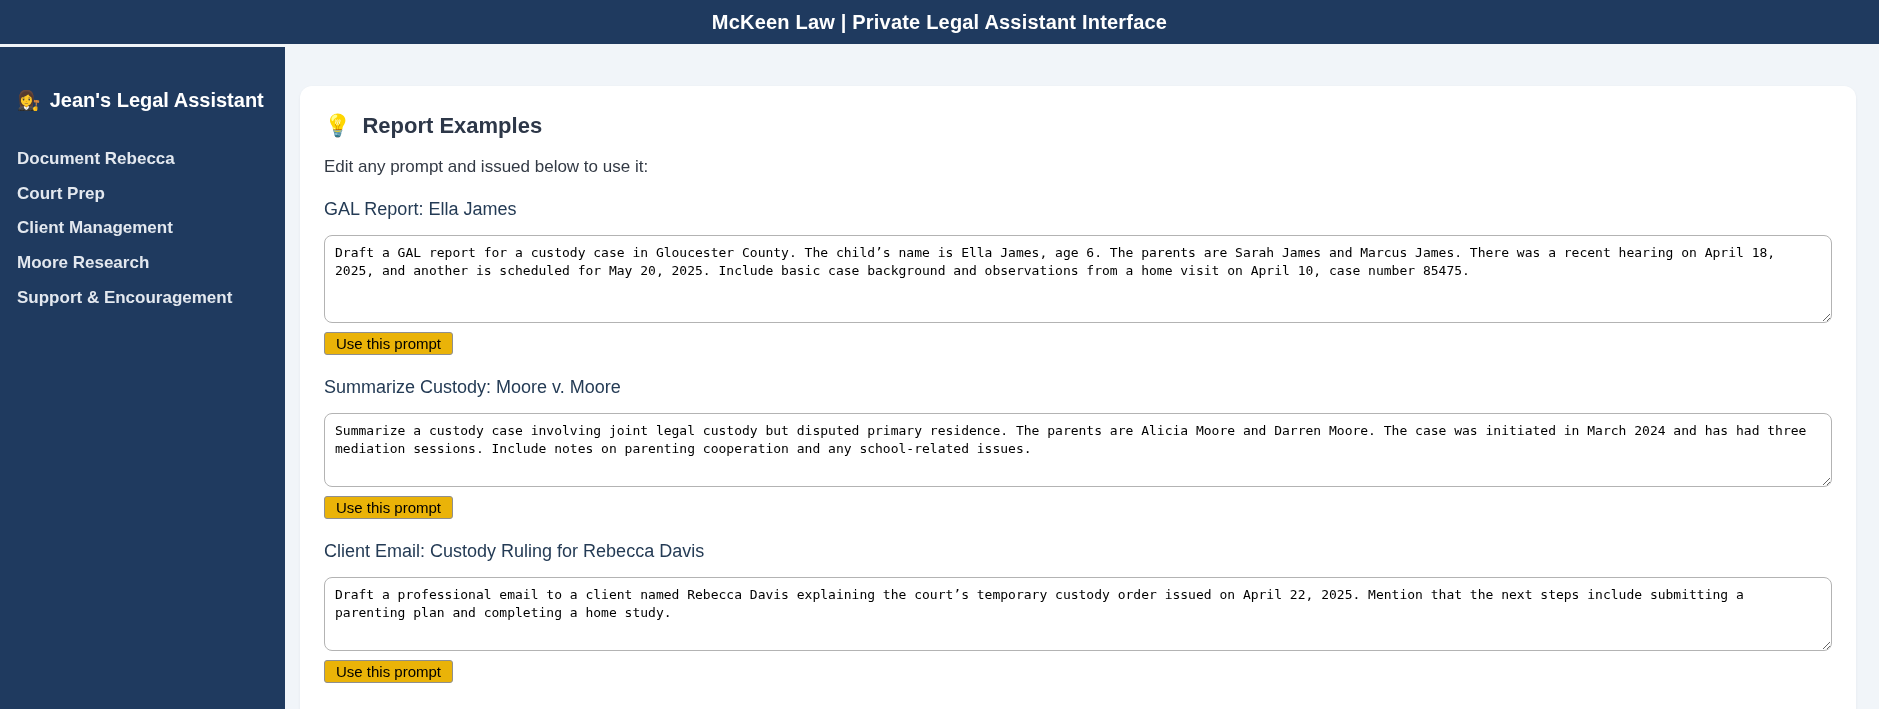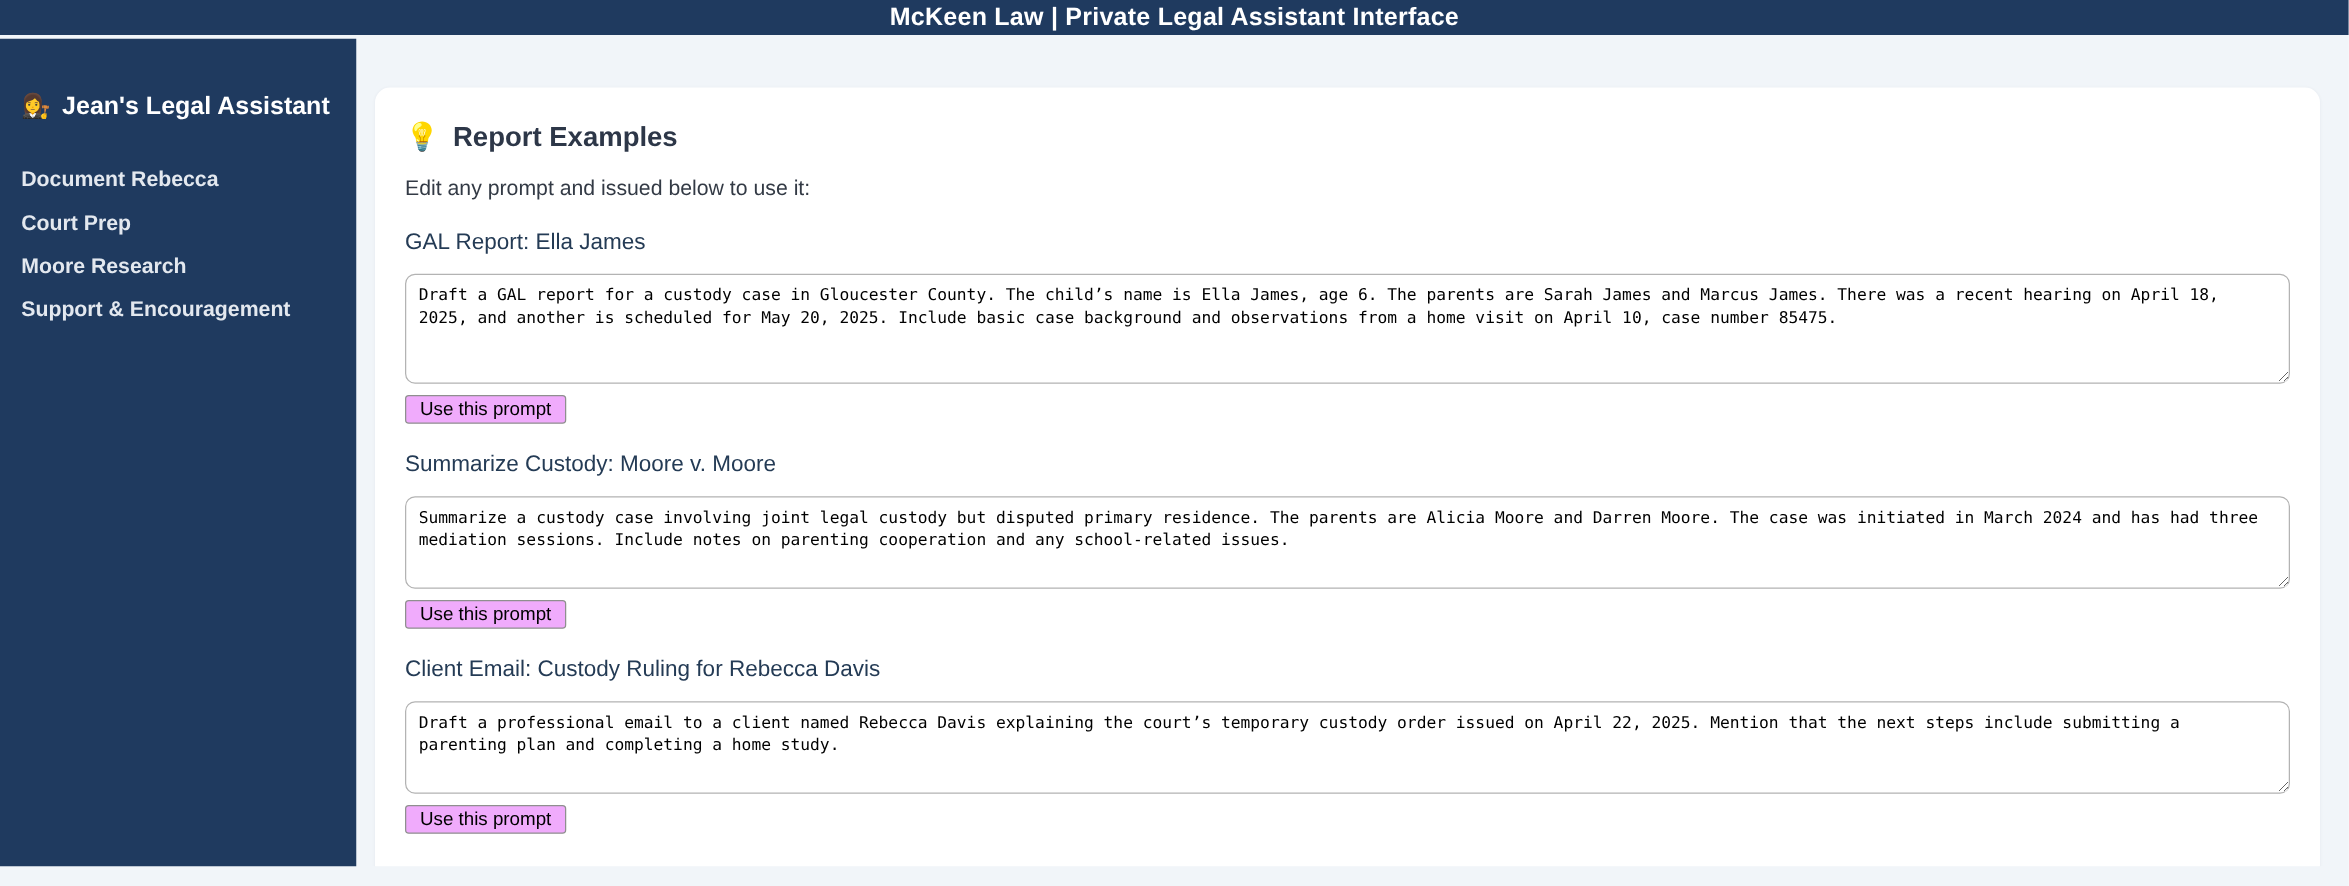--- a/index.html
+++ b/index.html
@@ -4,21 +4,21 @@
 <style>
   html,body{margin:0;padding:0}
   body{
     width:1879px;height:709px;overflow:hidden;
     background:#f1f5f9;
     font-family:"Liberation Sans",sans-serif;
     -webkit-font-smoothing:antialiased;
   }
   
   .topbar{
-    height:28px;background:#1f3a5f;
+    height:44px;background:#1f3a5f;
     display:flex;align-items:center;justify-content:center;
     color:#ffffff;font-weight:bold;font-size:20px;letter-spacing:.2px;
   }
   .layout{display:flex;margin-top:3px;height:662px}
   
   .sidebar{
     width:285px;flex-shrink:0;background:#1f3a5f;
     box-sizing:border-box;padding:42px 16px 0 17px;color:#fff;
   }
   .sidebar-title{
@@ -50,21 +50,21 @@
     display:block;width:100%;box-sizing:border-box;margin-top:15px;
     font-family:"DejaVu Sans Mono","Liberation Mono",monospace;
     font-size:13px;line-height:1.38;color:#000;
     padding:8px 10px;border:1px solid #b3b3b3;border-radius:8px;
     background:#fff;resize:both;outline:none;
   }
   textarea.ta-tall{height:88px}
   textarea.ta-short{height:74px}
   button.use-btn{
     margin-top:9px;font-family:"Liberation Sans",sans-serif;
-    font-size:15px;color:#000;background:#f0abfc;
+    font-size:15px;color:#000;background:#eab308;
     border:1px solid #8f8f8f;border-radius:3px;
     padding:2px 11px;cursor:pointer;
   }
 </style>
 </head>
 <body>
 
 <header class="topbar">
   <span>McKeen Law | Private Legal Assistant Interface</span>
 </header>
@@ -72,20 +72,21 @@
 <div class="layout">
 
   <aside class="sidebar">
     <div class="sidebar-title">
       <span class="emoji">👩‍⚖️</span>
       <span>Jean's Legal Assistant</span>
     </div>
     <nav>
       <div class="nav-item">Document Rebecca</div>
       <div class="nav-item">Court Prep</div>
+      <div class="nav-item">Client Management</div>
       <div class="nav-item">Moore Research</div>
       <div class="nav-item">Support &amp; Encouragement</div>
     </nav>
   </aside>
 
   <main class="main">
     <div class="card">
 
       <div class="card-heading">
         <span>💡</span>

